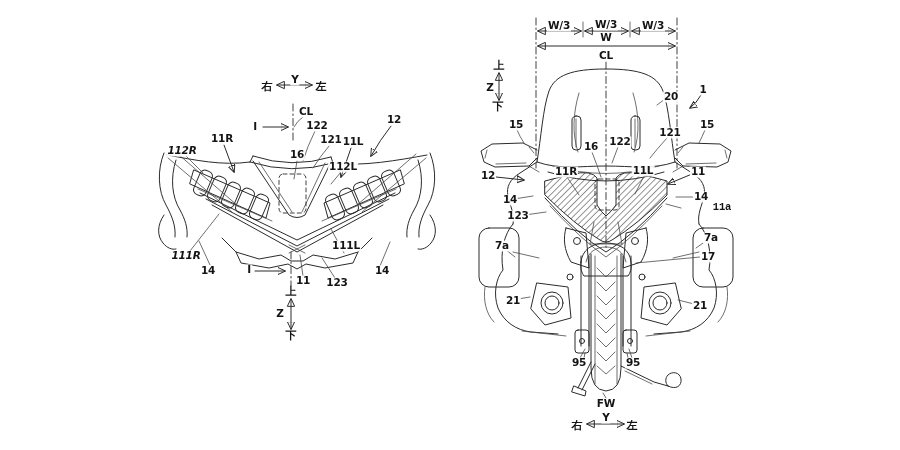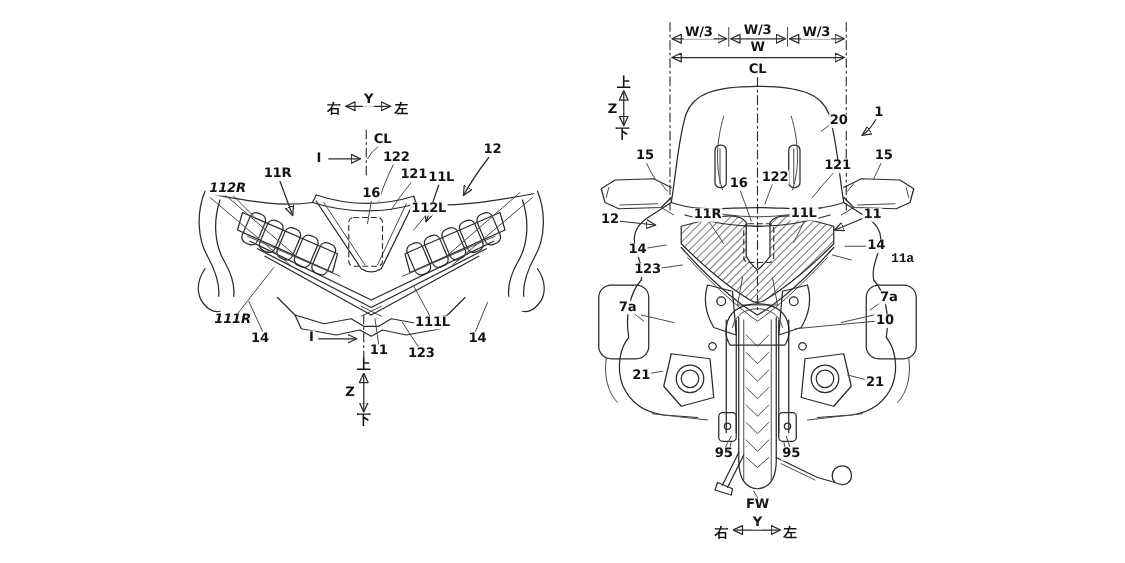--- a/index.html
+++ b/index.html
@@ -231,21 +231,21 @@
       <span class="lbl" style="left: 222px; top: 139px; color: rgb(20, 20, 20);">11R</span>
       <span class="lbl" style="left: 182px; top: 151px; color: rgb(20, 20, 20); font-style: italic;">112R</span>
       <span class="lbl" style="left: 297px; top: 155px; color: rgb(20, 20, 20);">16</span>
       <span class="lbl" style="left: 353px; top: 142px; color: rgb(20, 20, 20);">11L</span>
       <span class="lbl" style="left: 343px; top: 167px; color: rgb(20, 20, 20);">112L</span>
       <span class="lbl" style="left: 186px; top: 256px; color: rgb(20, 20, 20); font-style: italic;">111R</span>
       <span class="lbl" style="left: 208px; top: 271px; color: rgb(20, 20, 20);">14</span>
       <span class="lbl" style="left: 249px; top: 270px; color: rgb(20, 20, 20);">I</span>
       <span class="lbl" style="left: 303px; top: 281px; color: rgb(20, 20, 20);">11</span>
       <span class="lbl" style="left: 337px; top: 283px; color: rgb(20, 20, 20);">123</span>
-      <span class="lbl" style="left: 346px; top: 258px; color: rgb(20, 20, 20); text-align: right;">111L</span>
+      <span class="lbl" style="left: 346px; top: 246px; color: rgb(20, 20, 20); text-align: right;">111L</span>
       <span class="lbl" style="left: 382px; top: 271px; color: rgb(20, 20, 20);">14</span>
       <span class="lbl cjk" style="left: 291px; top: 292px; color: rgb(20, 20, 20);">上</span>
       <span class="lbl" style="left: 280px; top: 314px; color: rgb(20, 20, 20);">Z</span>
       <span class="lbl cjk" style="left: 291px; top: 336px; color: rgb(20, 20, 20);">下</span>
     </div>
   <div class="layer">
       <span class="lbl" style="left: 559px; top: 26px; color: rgb(20, 20, 20);">W/3</span>
       <span class="lbl" style="left: 606px; top: 25px; color: rgb(20, 20, 20);">W/3</span>
       <span class="lbl" style="left: 653px; top: 26px; color: rgb(20, 20, 20);">W/3</span>
       <span class="lbl" style="left: 606px; top: 38px; color: rgb(20, 20, 20);">W</span>
@@ -263,21 +263,21 @@
       <span class="lbl" style="left: 566px; top: 172px; color: rgb(20, 20, 20);">11R</span>
       <span class="lbl" style="left: 643px; top: 171px; color: rgb(20, 20, 20);">11L</span>
       <span class="lbl" style="left: 488px; top: 176px; color: rgb(20, 20, 20);">12</span>
       <span class="lbl" style="left: 698px; top: 172px; color: rgb(20, 20, 20);">11</span>
       <span class="lbl" style="left: 510px; top: 200px; color: rgb(20, 20, 20);">14</span>
       <span class="lbl" style="left: 701px; top: 197px; color: rgb(20, 20, 20);">14</span>
       <span class="lbl" style="left: 518px; top: 216px; color: rgb(20, 20, 20);">123</span>
       <span class="lbl" style="left: 722px; top: 208px; color: rgb(20, 20, 20); font-family: Liberation Mono, monospace;">11a</span>
       <span class="lbl" style="left: 502px; top: 246px; color: rgb(20, 20, 20);">7a</span>
       <span class="lbl" style="left: 711px; top: 238px; color: rgb(20, 20, 20);">7a</span>
-      <span class="lbl" style="left: 708px; top: 257px; color: rgb(20, 20, 20);">10</span>
+      <span class="lbl" style="left: 708px; top: 257px; color: rgb(20, 20, 20);">17</span>
       <span class="lbl" style="left: 513px; top: 301px; color: rgb(20, 20, 20);">21</span>
       <span class="lbl" style="left: 700px; top: 306px; color: rgb(20, 20, 20);">21</span>
       <span class="lbl" style="left: 579px; top: 363px; color: rgb(20, 20, 20);">95</span>
       <span class="lbl" style="left: 633px; top: 363px; color: rgb(20, 20, 20);">95</span>
       <span class="lbl" style="left: 606px; top: 404px; color: rgb(20, 20, 20);">FW</span>
       <span class="lbl cjk" style="left: 577px; top: 426px; color: rgb(20, 20, 20);">右</span>
       <span class="lbl" style="left: 606px; top: 418px; color: rgb(20, 20, 20);">Y</span>
       <span class="lbl cjk" style="left: 632px; top: 426px; color: rgb(20, 20, 20);">左</span>
     </div>
 </div>

